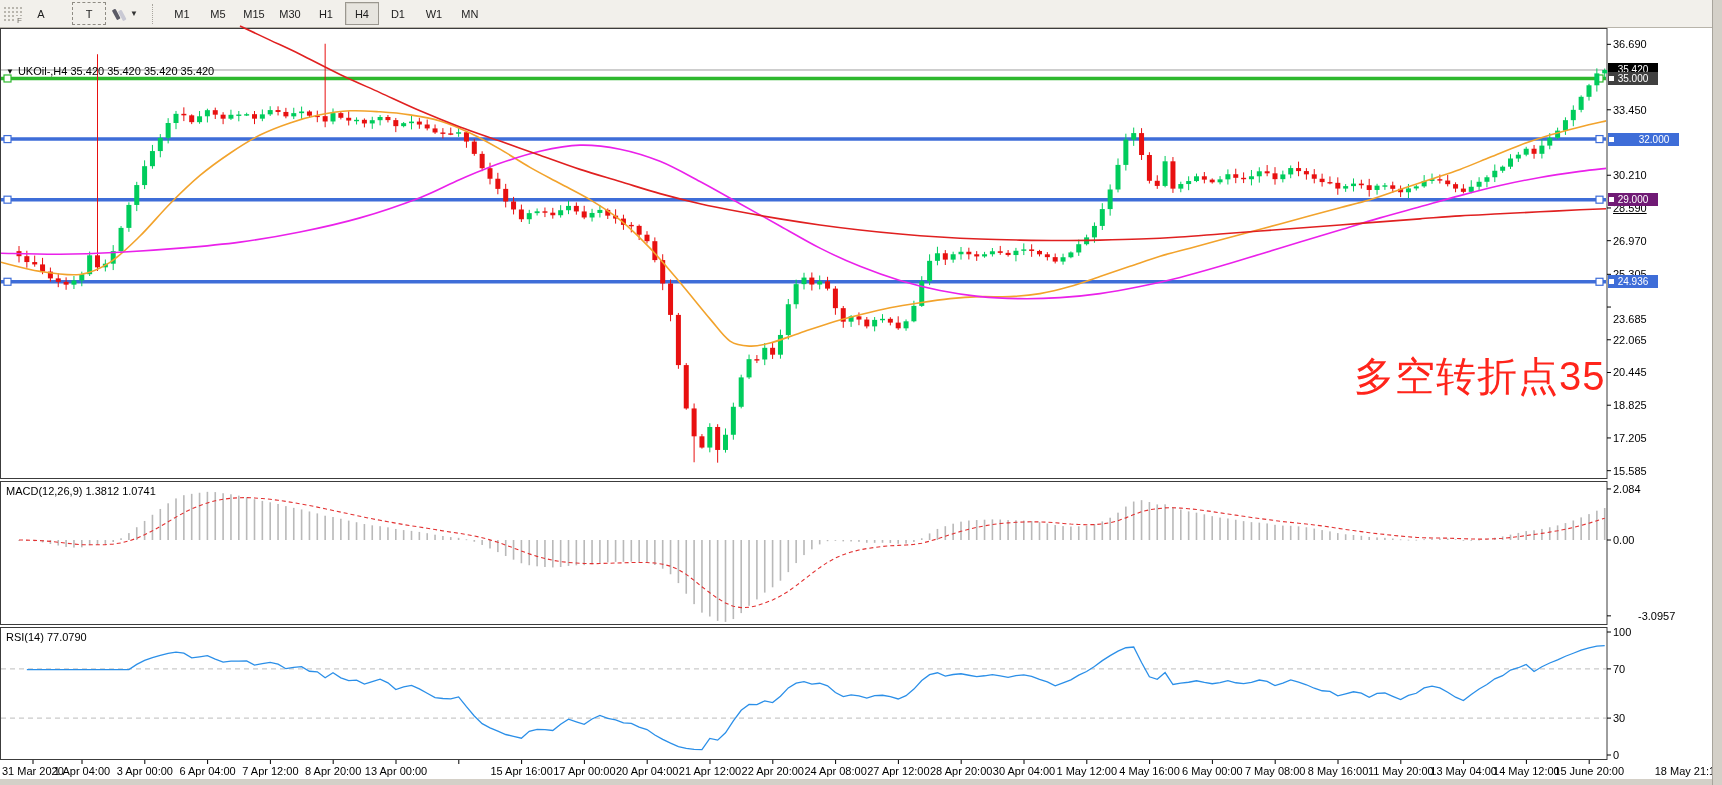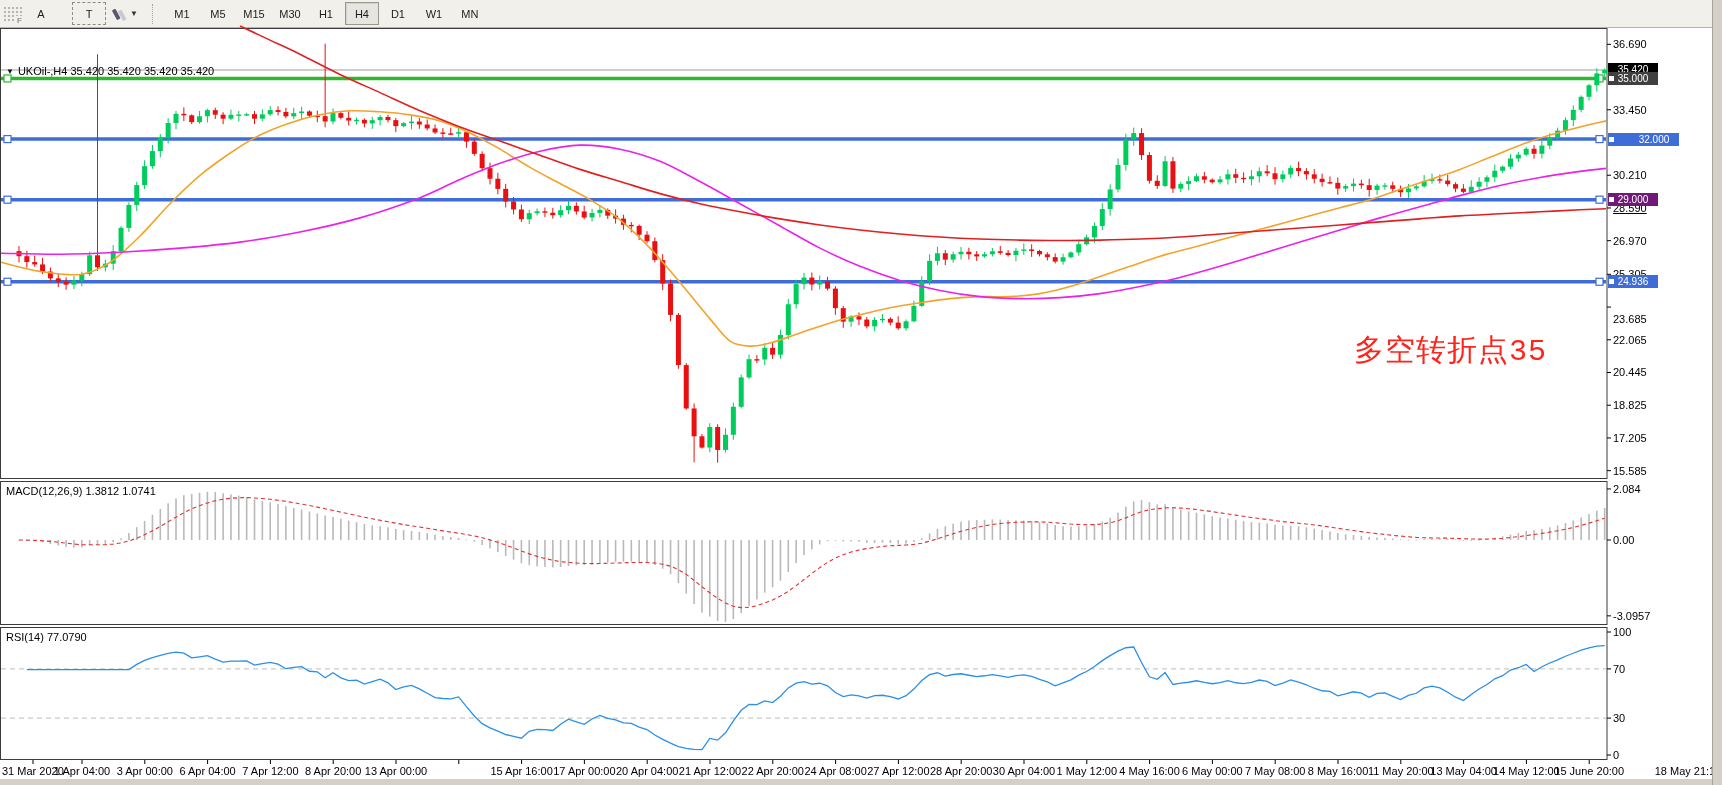--- a/index.html
+++ b/index.html
@@ -20,21 +20,21 @@
   .crayons{display:flex;align-items:center;gap:2px;padding:0 4px;height:21px;}
   .caret{font-size:8px;color:#333;}
   
   .pane-label{position:absolute;font-size:11px;color:#000;white-space:nowrap;z-index:5;}
   .sym-arrow{font-size:8px;vertical-align:1px;margin-right:4px;color:#111;}
   .axis-label{position:absolute;left:1613px;font-size:11px;color:#000;line-height:12px;z-index:4;white-space:nowrap;}
   .price-box{position:absolute;left:1608px;width:50px;height:13px;z-index:6;color:#fff;font-size:10px;
              line-height:13px;text-align:center;white-space:nowrap;}
   .price-box .sq{position:absolute;left:1px;top:4px;width:5px;height:5px;background:#fff;}
   .time-label{position:absolute;top:765px;font-size:11px;color:#000;white-space:nowrap;z-index:4;}
-  .annotation{position:absolute;left:1354px;top:330px;font-size:30px;letter-spacing:1px;color:#ff241b;z-index:7;white-space:nowrap;font-family:Liberation Mono, monospace;}
+  .annotation{position:absolute;left:1354px;top:349px;font-size:40px;letter-spacing:1px;color:#ff241b;z-index:7;white-space:nowrap;}
   .right-strip{position:absolute;top:0;left:1712px;width:10px;height:785px;background:#d4d0c8;border-left:1px solid #a8a49c;z-index:8;}
   .bottom-strip{position:absolute;left:0;top:779px;width:1722px;height:6px;background:#d4d0c8;z-index:3;}
   svg#chart-canvas{position:absolute;left:0;top:0;z-index:1;}
 </style>
 </head>
 <body>
 
 <div id="app">
 
   <div class="toolbar">
@@ -760,21 +760,21 @@
       <div class="axis-label" style="top: 234.686px;">26.970</div>
       <div class="axis-label" style="top: 268.319px;">25.305</div>
       <div class="axis-label" style="top: 313px;">23.685</div>
       <div class="axis-label" style="top: 333.767px;">22.065</div>
       <div class="axis-label" style="top: 366.491px;">20.445</div>
       <div class="axis-label" style="top: 399.215px;">18.825</div>
       <div class="axis-label" style="top: 431.939px;">17.205</div>
       <div class="axis-label" style="top: 464.663px;">15.585</div>
       <div class="axis-label" style="top: 482.942px;">2.084</div>
       <div class="axis-label" style="top: 534px;">0.00</div>
-      <div class="axis-label" style="top: 609.845px;">-3.0957</div>
+      <div class="axis-label" style="top: 609.845px; margin-left: 25px;">-3.0957</div>
       <div class="axis-label" style="top: 626px;">100</div>
       <div class="axis-label" style="top: 662.9px;">70</div>
       <div class="axis-label" style="top: 712.1px;">30</div>
       <div class="axis-label" style="top: 749px;">0</div>
       <div class="price-box" style="top: 63.496px; background: rgb(0, 0, 0);">35.420</div>
       <div class="price-box" style="top: 71.98px; background: #404040;">35.000<span class="sq"></span></div>
       <div class="price-box" style="top: 132.58px; background: rgb(62, 109, 216); padding-left: 21px;">32.000<span class="sq"></span></div>
       <div class="price-box" style="top: 193.18px; background: #701a75;">29.000<span class="sq"></span></div>
       <div class="price-box" style="top: 275.273px; background: rgb(62, 109, 216);">24.936<span class="sq"></span></div>
     </div>

